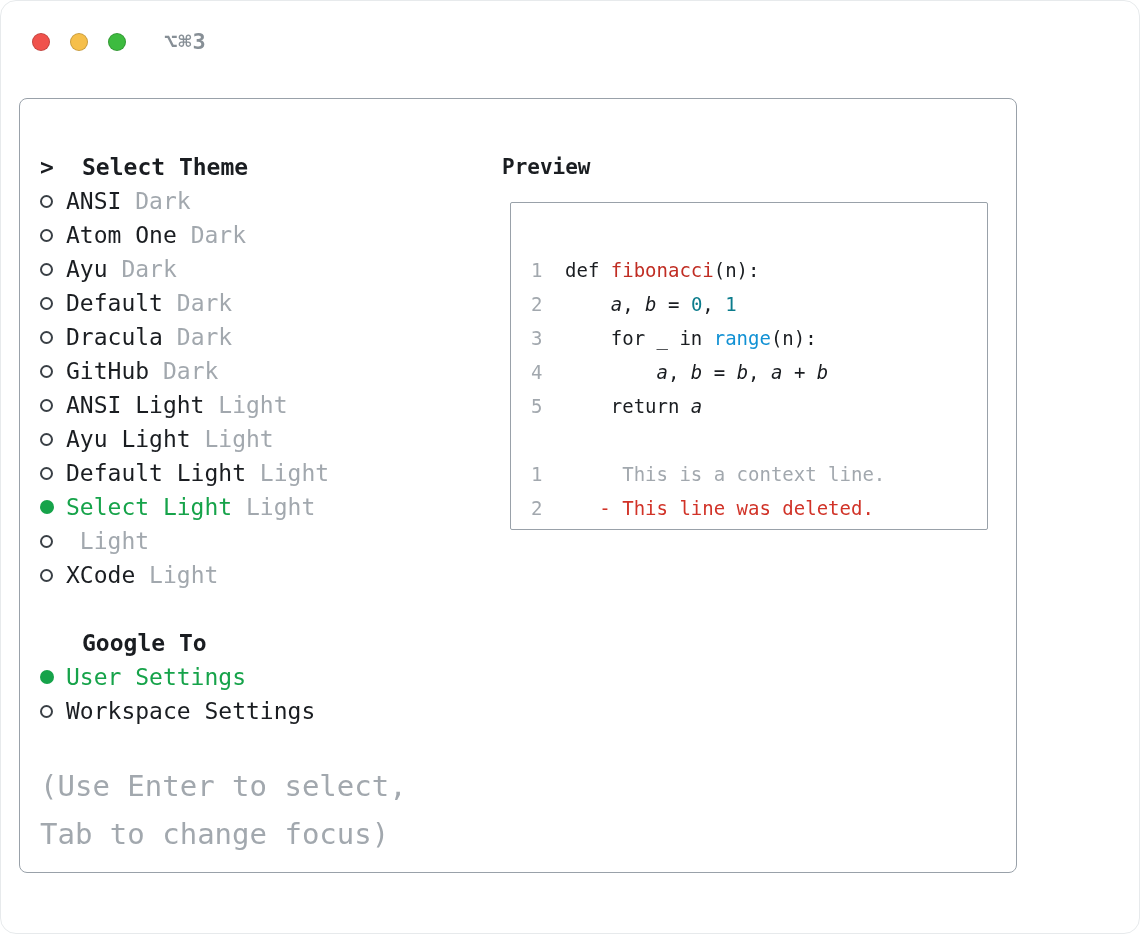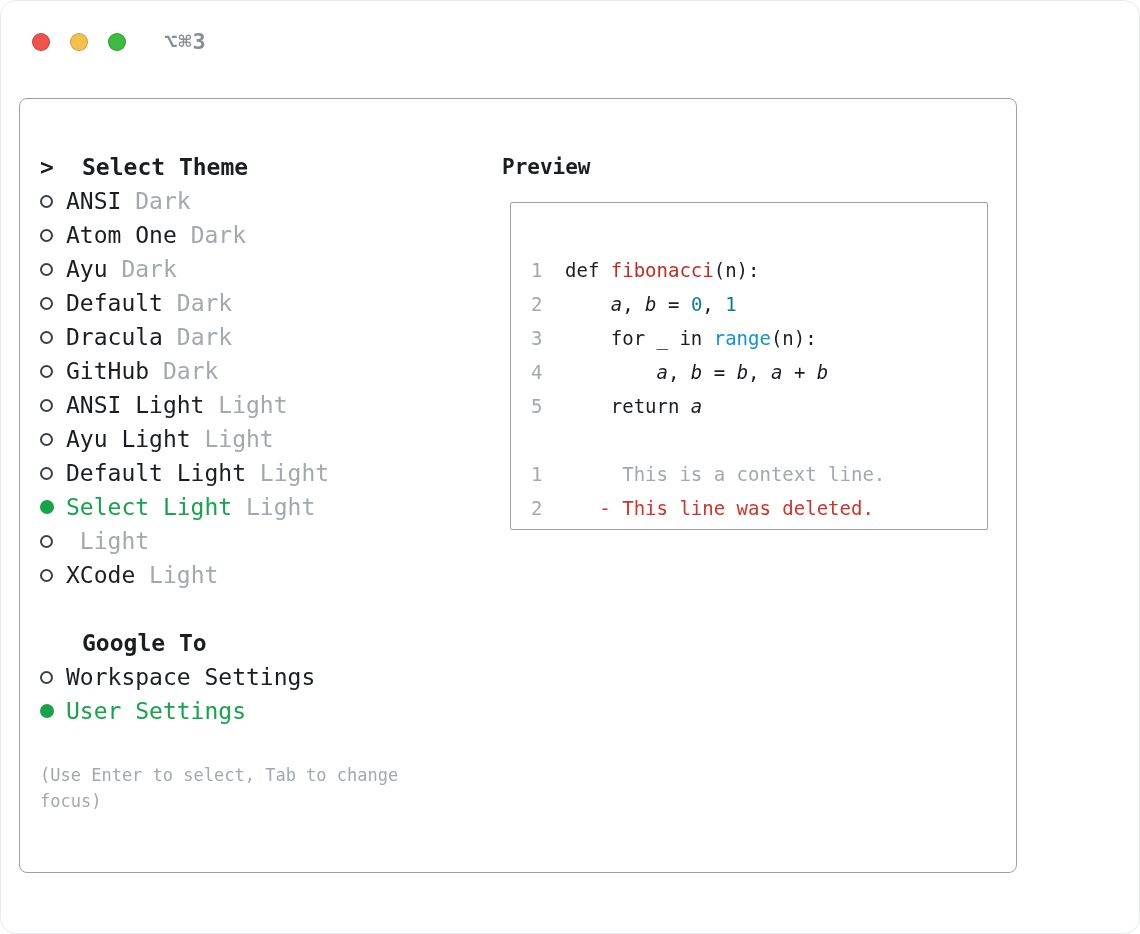--- a/index.html
+++ b/index.html
@@ -51,21 +51,21 @@
   .cursor-glyph{font-weight:bold;color:var(--text);}
   .radio{width:13px;height:13px;border-radius:50%;border:2px solid #3a4046;background:transparent;}
   .radio.on{width:14px;height:14px;border:none;background:var(--accent);}
   .hdr{font-weight:bold;color:var(--text);margin-left:16px;}
   .t-name{color:var(--text);}
   .row.selected .t-name{color:var(--accent);}
   .t-variant{color:var(--muted);}
   .apply-hdr{margin-top:34px;}
   .hint{
     margin-top:34px;color:var(--muted);width:420px;
-    line-height:26px;font-size:17px;
+    line-height:48px;font-size:29px;
   }
   
   .right-col{position:absolute;left:482px;top:51px;width:500px;}
   .preview-title{font-weight:bold;font-size:21px;line-height:34px;color:var(--text);}
   .preview-box{
     margin-top:18px;margin-left:8px;width:478px;height:328px;
     border:1px solid var(--border);border-radius:2px;background:#fff;
     padding:50px 0 0 20px;overflow:hidden;
   }
   .code-line{white-space:pre;height:34px;line-height:34px;font-size:19px;}
@@ -115,22 +115,22 @@
           <div class="row"><span class="gutter"><span class="radio"></span></span><span class="t-variant"> Light</span></div>
           <div class="row"><span class="gutter"><span class="radio"></span></span><span class="t-name">XCode</span><span class="t-variant"> Light</span></div>
         </div>
 
       <div class="row apply-hdr">
         <span class="gutter"></span>
         <span class="hdr">Google To</span>
       </div>
 
       <div id="apply-list">
+          <div class="row selected"><span class="gutter"><span class="radio on"></span></span><span class="t-name">User Settings</span></div>
           <div class="row"><span class="gutter"><span class="radio"></span></span><span class="t-name">Workspace Settings</span></div>
-          <div class="row selected"><span class="gutter"><span class="radio on"></span></span><span class="t-name">User Settings</span></div>
         </div>
 
       <div class="hint">(Use Enter to select, Tab to change focus)</div>
     </div>
 
     <div class="right-col">
       <div class="preview-title">Preview</div>
       <div class="preview-box">
         <div id="code-lines">
             <div class="code-line"><span class="linenum">1</span><span class="tok-plain">def </span><span class="tok-func">fibonacci</span><span class="tok-plain">(n):</span></div>

